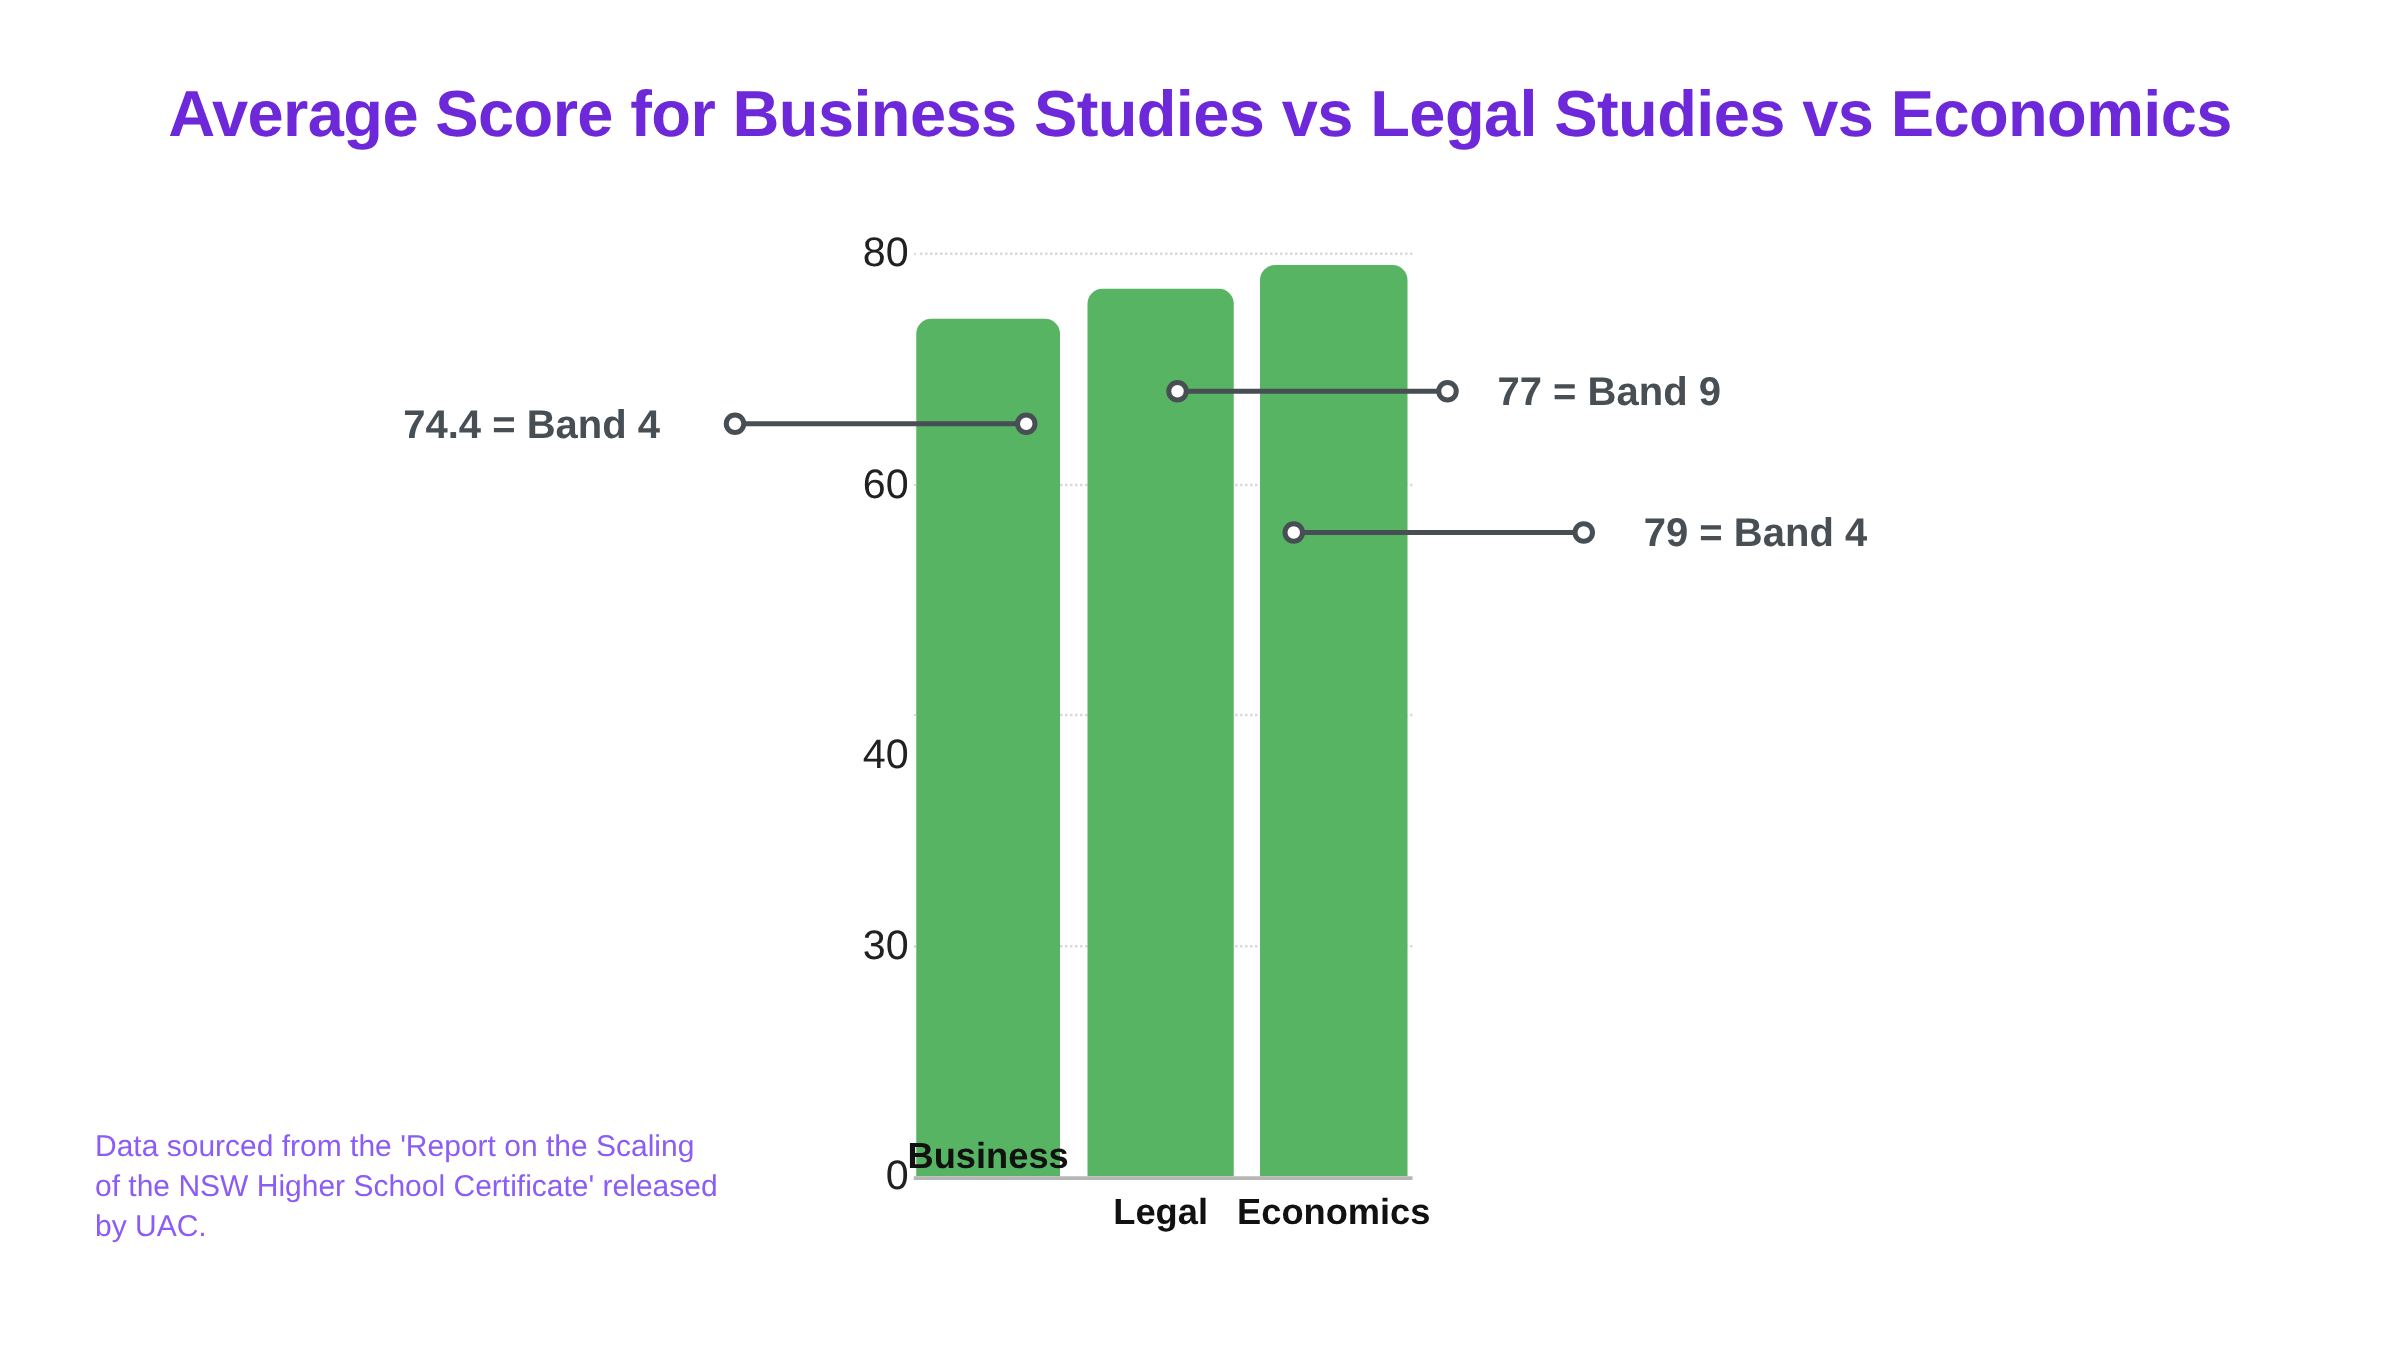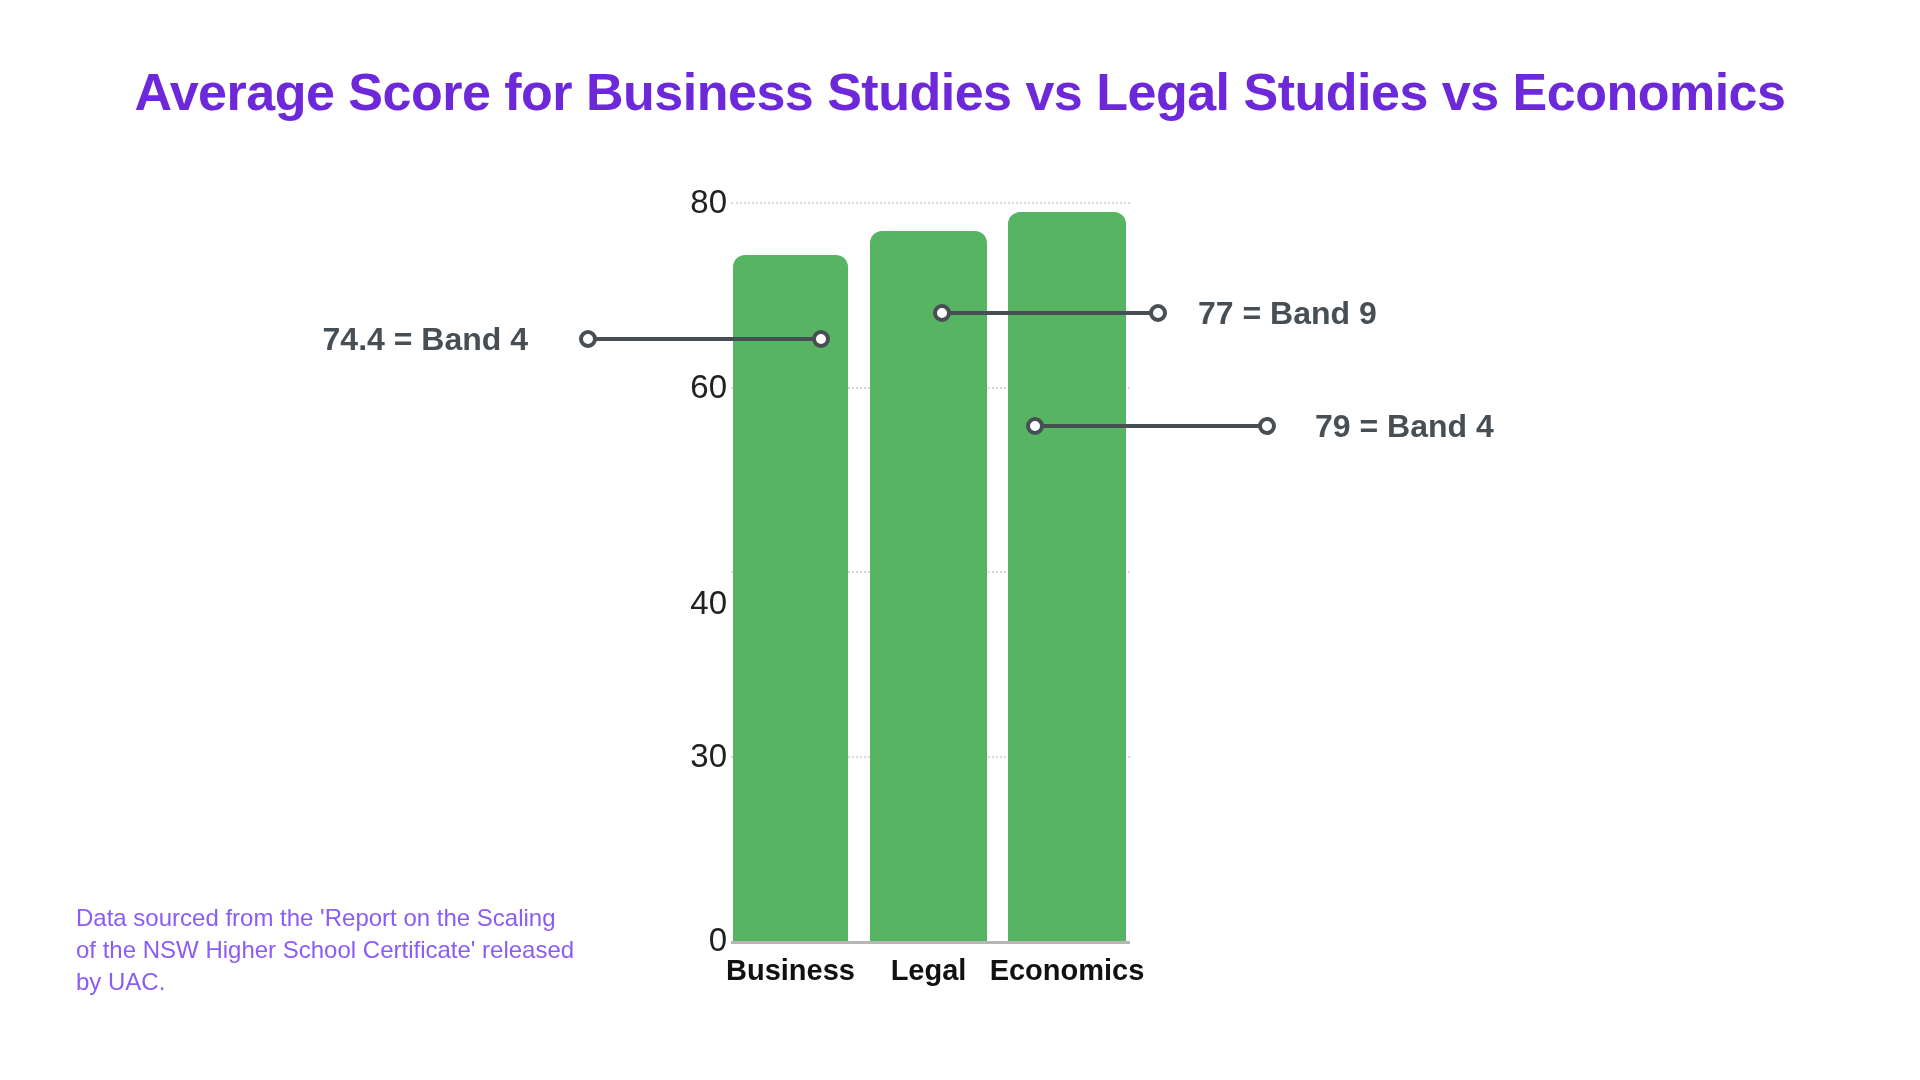--- a/index.html
+++ b/index.html
@@ -100,21 +100,21 @@
       <div class="gridline" style="left: 731px; width: 399px; top: 202px;"></div>
       <div class="bar" style="left: 733px; width: 115px; top: 254.66px; height: 686.34px; background: rgb(87, 180, 99);"></div>
       <div class="bar" style="left: 870px; width: 117px; top: 230.675px; height: 710.325px; background: rgb(87, 180, 99);"></div>
       <div class="bar" style="left: 1008px; width: 118px; top: 212.225px; height: 728.775px; background: rgb(87, 180, 99);"></div>
       <div class="baseline" style="left: 731px; width: 399px; top: 941px; height: 3px;"></div>
       <div class="ytick" style="left: 647px; top: 925px;">0</div>
       <div class="ytick" style="left: 647px; top: 740.5px;">30</div>
       <div class="ytick" style="left: 647px; top: 556px; margin-top: 32px;">40</div>
       <div class="ytick" style="left: 647px; top: 371.5px;">60</div>
       <div class="ytick" style="left: 647px; top: 187px;">80</div>
-      <div class="xlabel" style="left: 790.5px; top: 953px;">Business</div>
+      <div class="xlabel" style="left: 790.5px; top: 908px;">Business</div>
       <div class="xlabel" style="left: 928.5px; top: 953px;">Legal</div>
       <div class="xlabel" style="left: 1067px; top: 953px;">Economics</div>
       <div class="anno-line" style="left: 588px; width: 233px; top: 337px;"></div>
       <div class="anno-dot" style="left: 579px; top: 330px;"></div>
       <div class="anno-dot" style="left: 812px; top: 330px;"></div>
       <div class="anno-text" style="right: 1392px; top: 319px;">74.4 = Band 4</div>
       <div class="anno-line" style="left: 942px; width: 216px; top: 311px;"></div>
       <div class="anno-dot" style="left: 933px; top: 304px;"></div>
       <div class="anno-dot" style="left: 1149px; top: 304px;"></div>
       <div class="anno-text" style="left: 1198px; top: 293px;">77 = Band 9</div>

